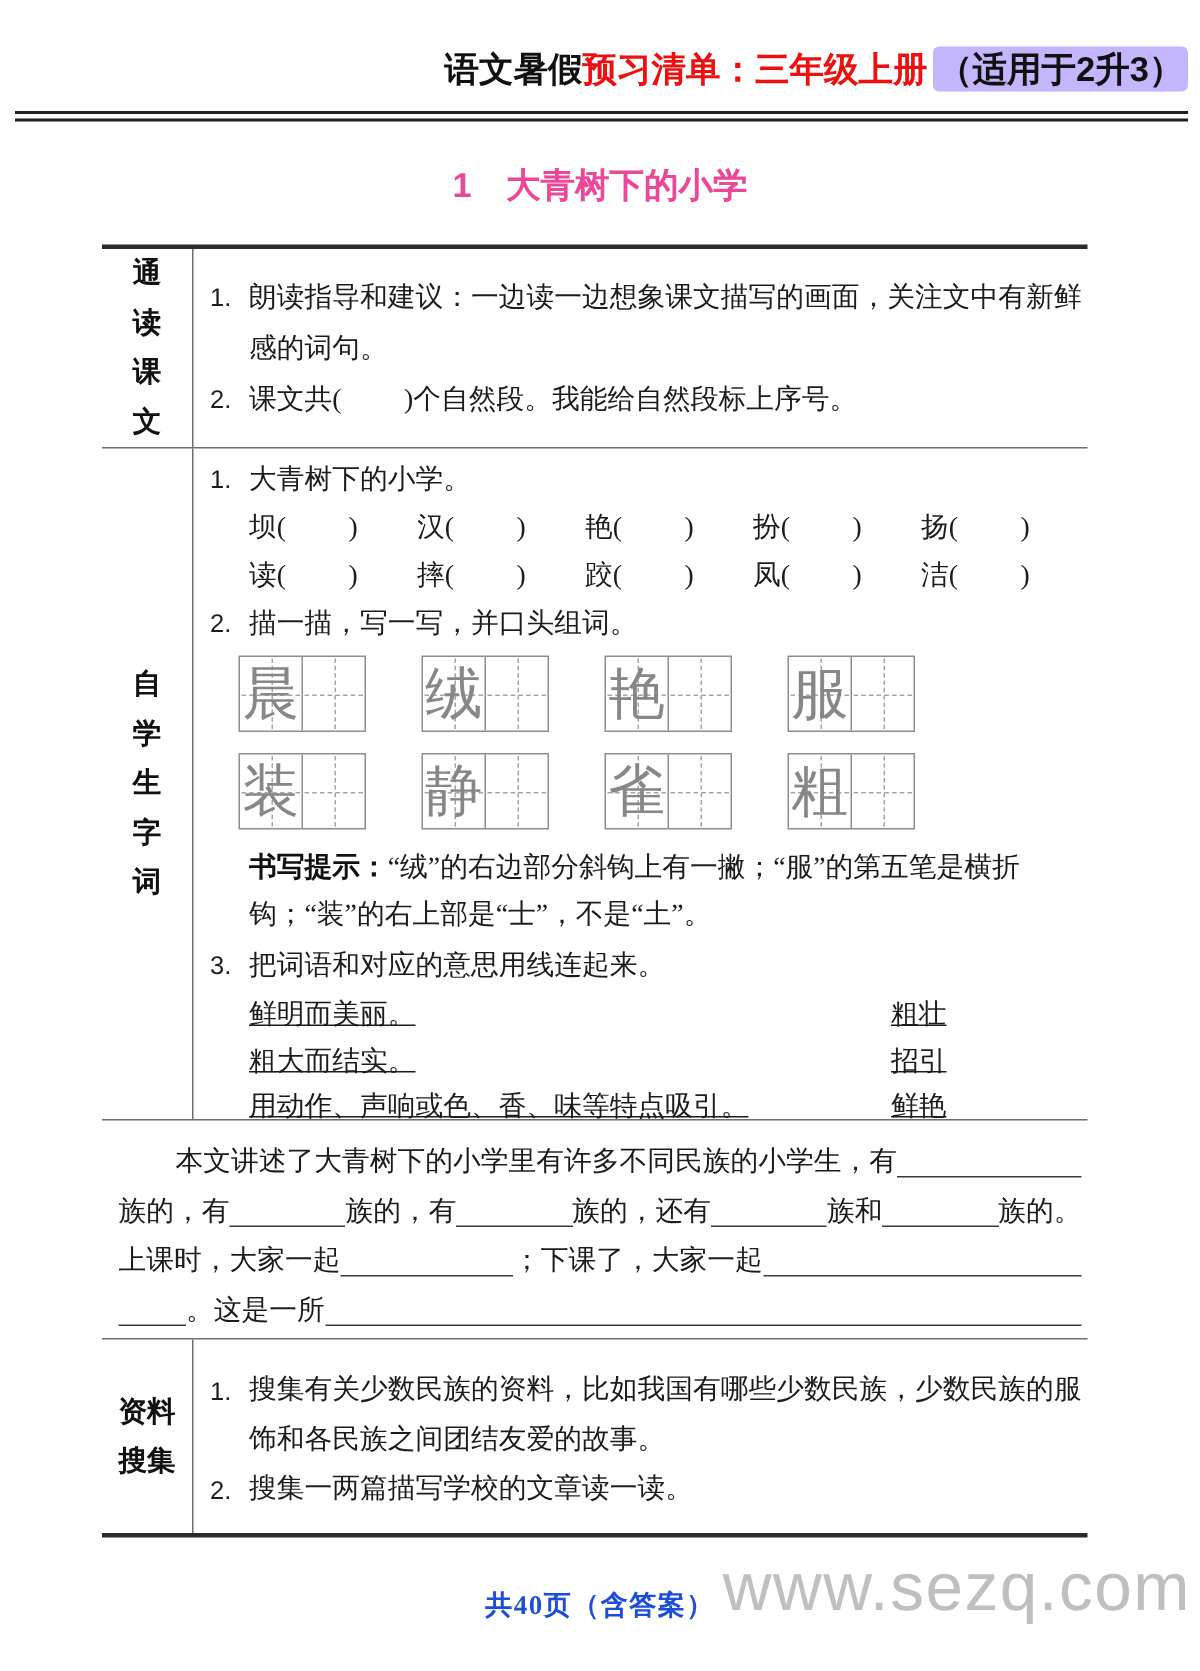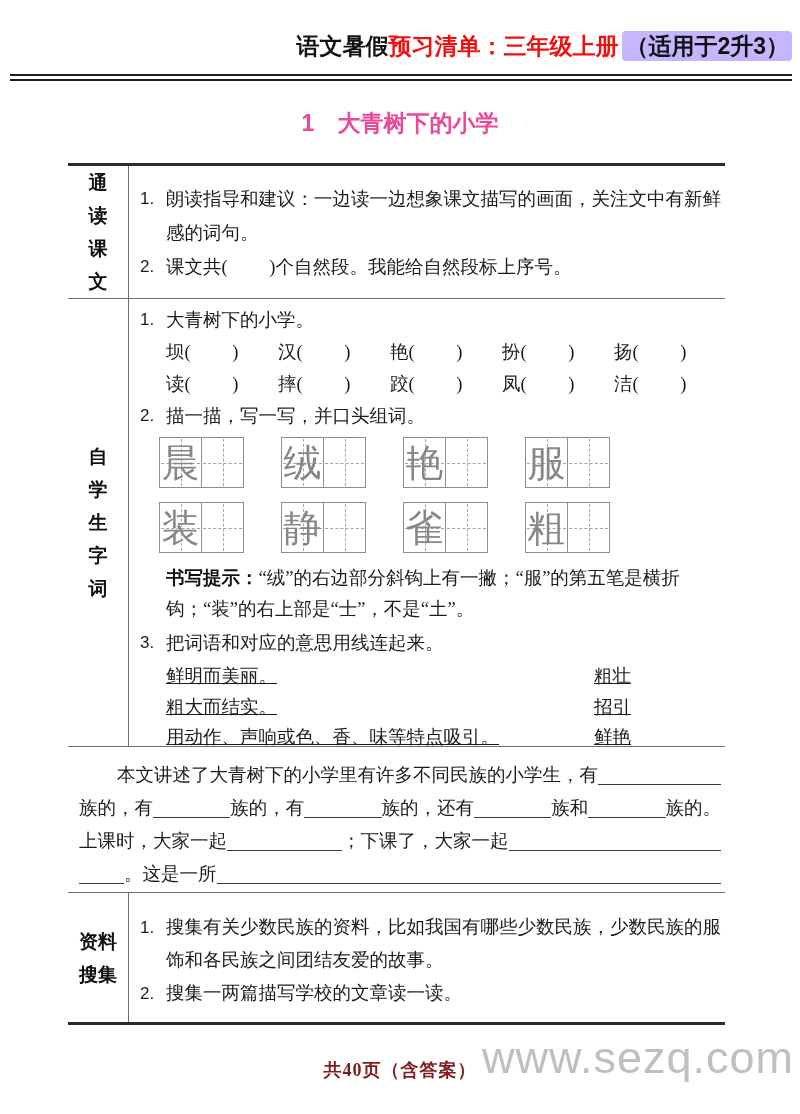--- a/index.html
+++ b/index.html
@@ -104,21 +104,21 @@
   .ind { margin-left:38px; }
   .blank { flex:none; border-bottom:1.3px solid #3a3a3a; height:20px; margin-bottom:7px; }
   .blank.grow { flex:1 1 auto; min-width:30px; }
   .blank.w115 { width:115px; }
   .blank.w45  { width:45px; }
 
   
   .footer {
     position:absolute; top:1058px; left:0; width:100%;
     text-align:center; font-weight:bold; font-size:18px;
-    letter-spacing:1px; color:#7f1d1d;
+    letter-spacing:1px; color:#1d4ed8;
   }
   .watermark {
     position:absolute; top:1032px; right:6px;
     font-family:"Liberation Sans","DejaVu Sans",sans-serif;
     font-size:45px; color:#bfbfbf; letter-spacing:1px;
   }
 </style>
 </head>
 <body>
 

